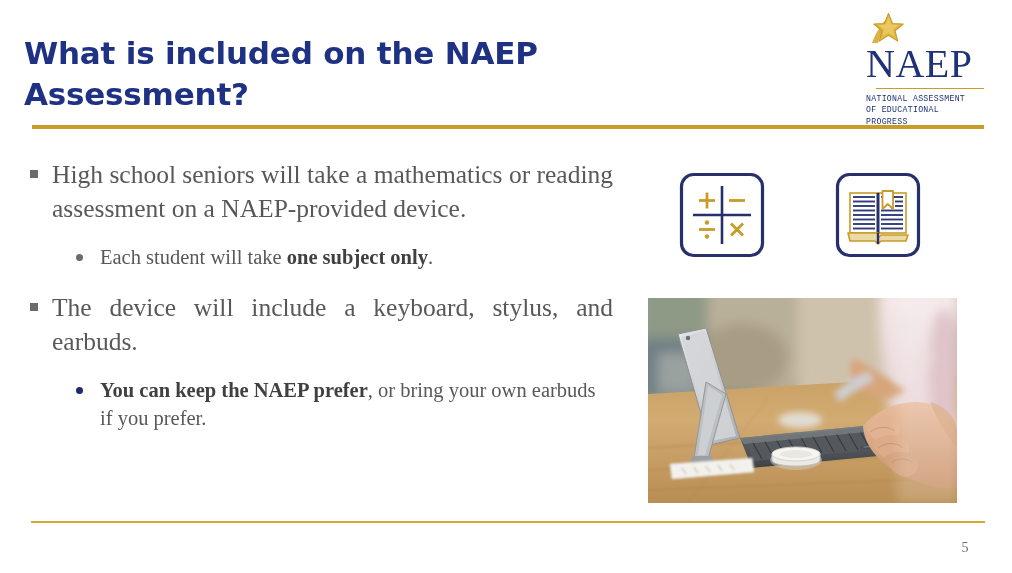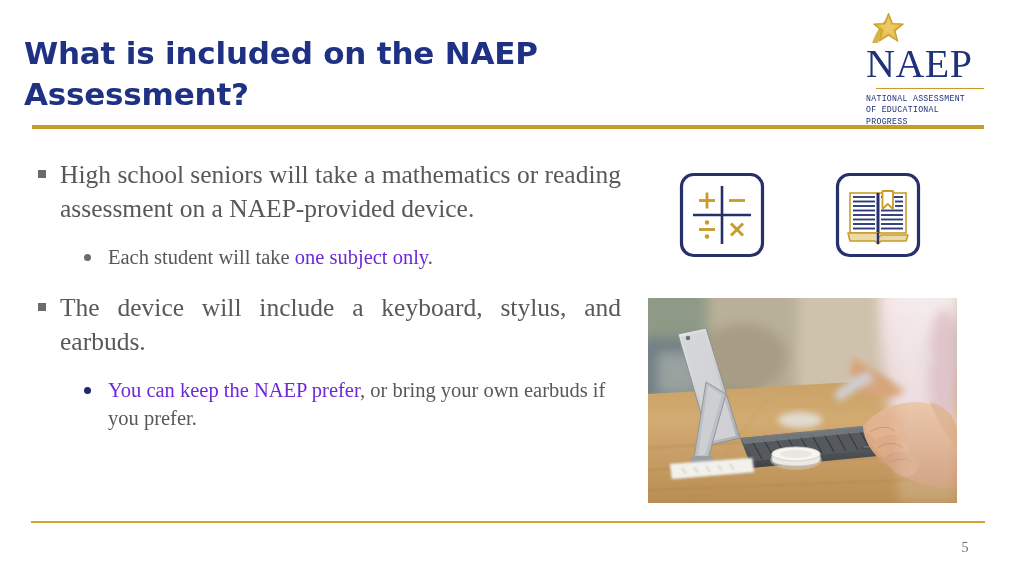--- a/index.html
+++ b/index.html
@@ -49,21 +49,21 @@
     left: 31px;
     top: 521px;
     width: 954px;
     height: 2px;
     background: #D3A731;
   }
 
   
   .body-col {
     position: absolute;
-    left: 36px;
+    left: 28px;
     top: 158px;
     width: 585px;
     color: #58585B;
   }
 
   .bullet-l1 {
     position: relative;
     padding-left: 24px;
     font-size: 25.5px;
     line-height: 1.33;
@@ -94,22 +94,22 @@
     left: 6px;
     top: 10px;
     width: 7px;
     height: 7px;
     border-radius: 50%;
     background: #6B6B6E;
   }
   .bullet-l2.navy-dot .dot { background: #1F2A6B; }
 
   .b-navy {
-    font-weight: normal;
-    color: #6d28d9;
+    font-weight: bold;
+    color: #404040;
     margin-top: 28px;
   }
 
   .sp-1 { height: 16px; }
   .sp-2 { height: 20px; }
 
   
   .logo {
     position: absolute;
     left: 866px;

